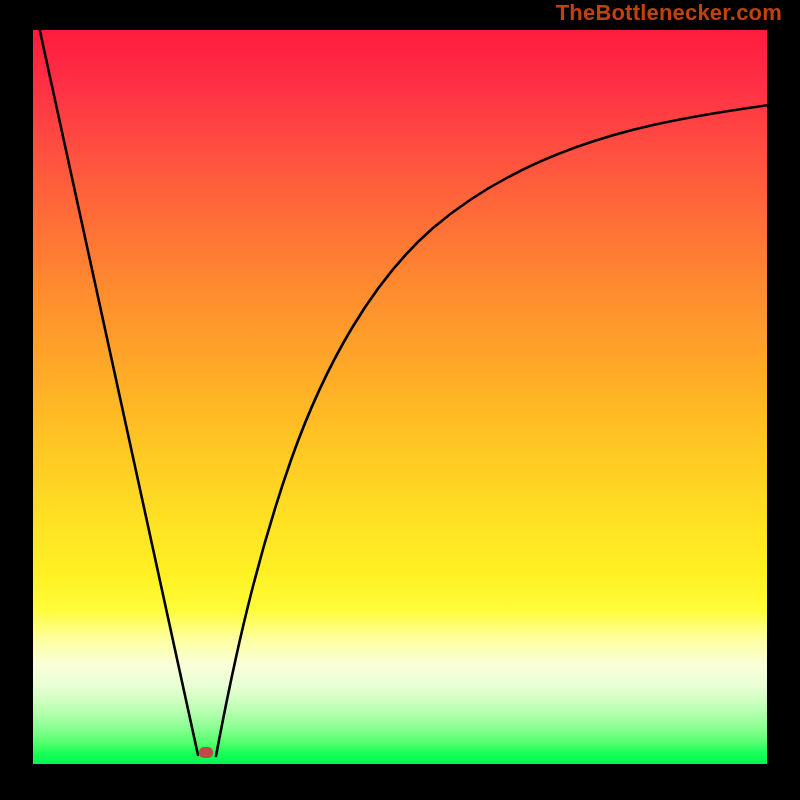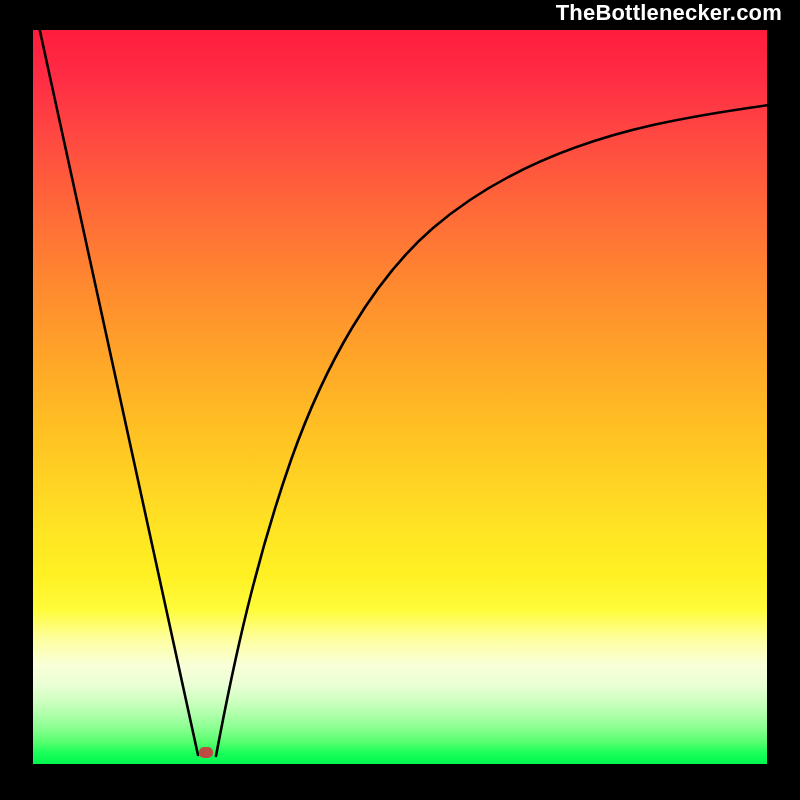--- a/index.html
+++ b/index.html
@@ -16,21 +16,21 @@
     height: 800px;
     background: #000;
   }
   .watermark {
     position: absolute;
     top: 0;
     right: 18px;
     font-family: Arial, Helvetica, sans-serif;
     font-size: 22px;
     font-weight: 600;
-    color: #ffffff;
+    color: #c2410c;
     letter-spacing: 0.2px;
     margin-left: 14px;
   }
   .plot {
     position: absolute;
     left: 33px;
     top: 30px;
     width: 734px;
     height: 734px;
     box-sizing: border-box;

